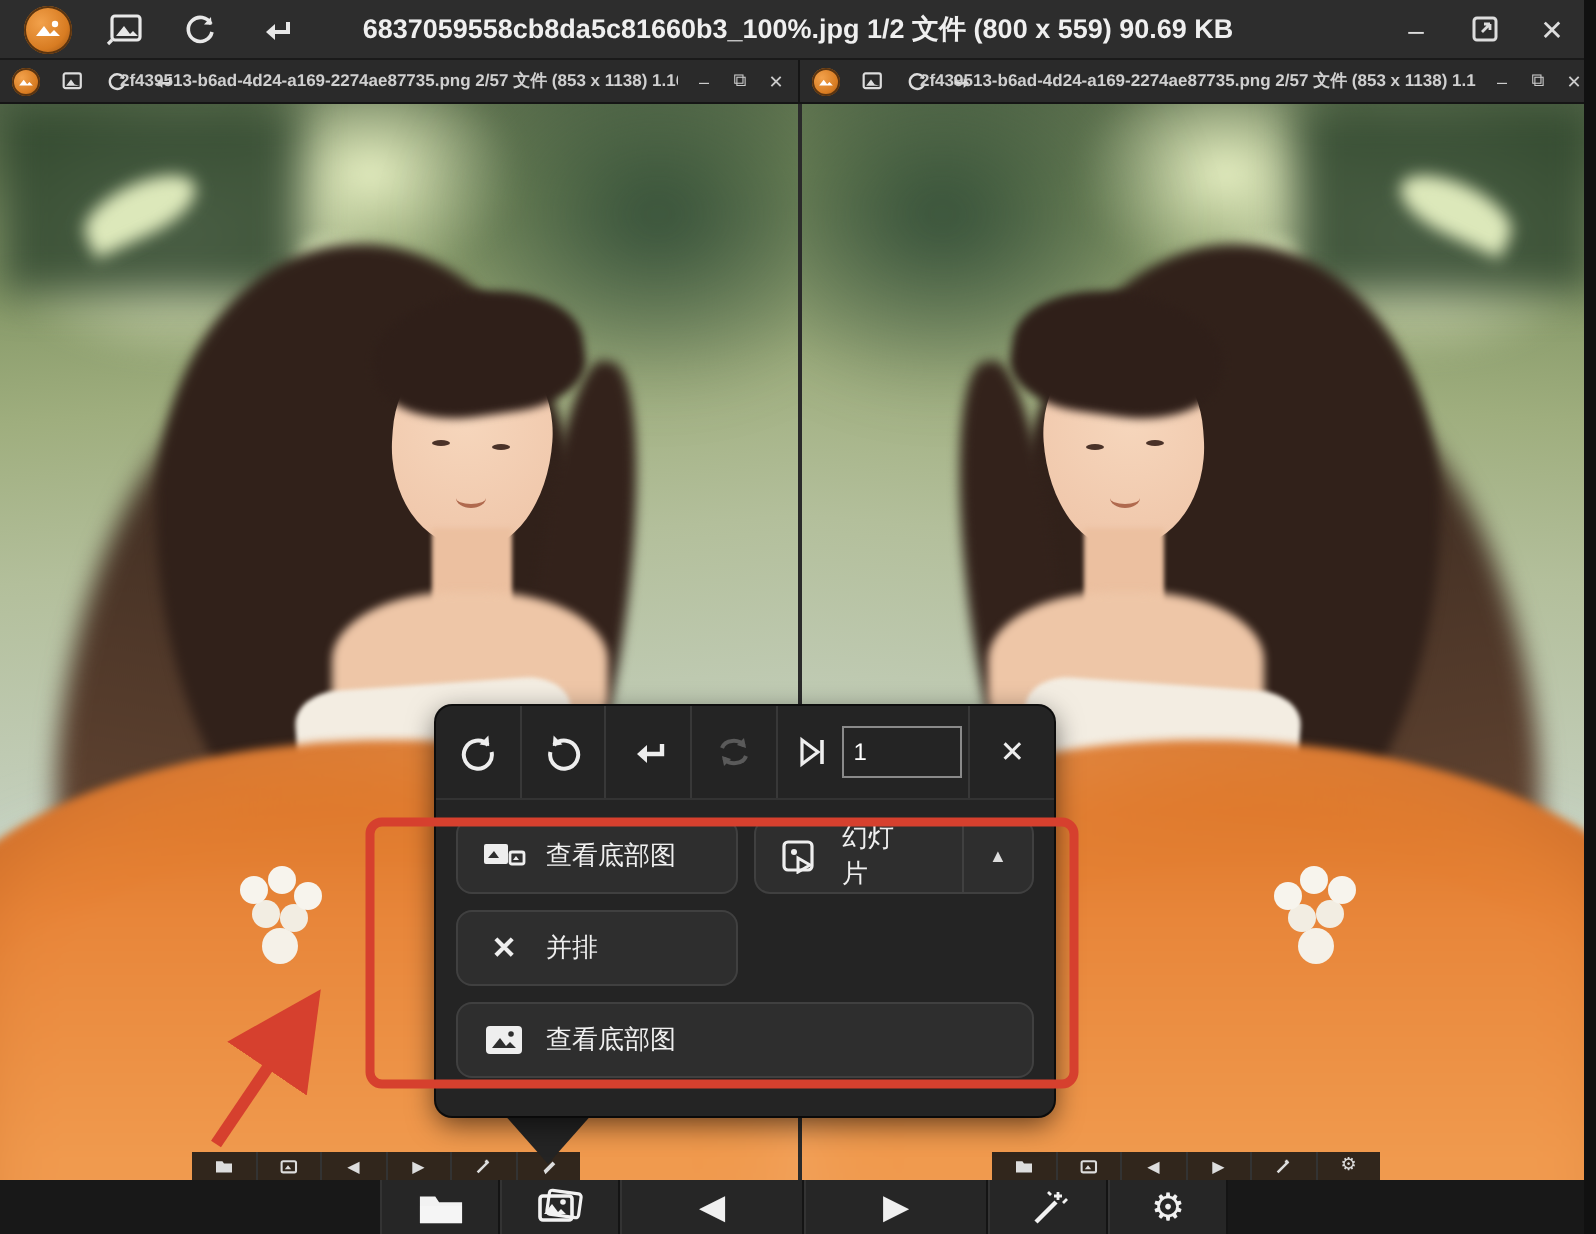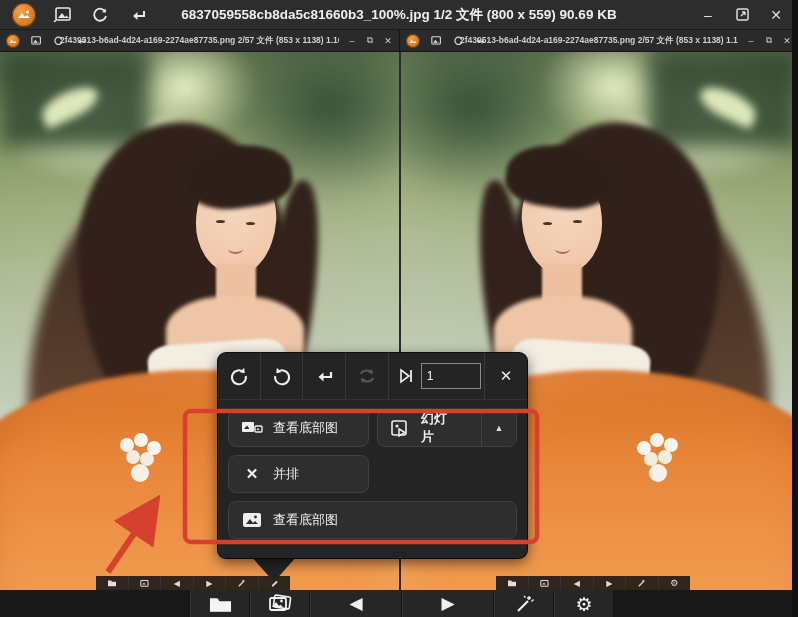--- a/index.html
+++ b/index.html
@@ -108,21 +108,21 @@
   .ptool.disabled{color:#5a5a5a;cursor:default;}
   .framecell{flex:2.1;display:flex;align-items:center;justify-content:flex-start;gap:6px;padding-left:8px;
              border-right:1px solid #383838;}
   .frameinput{width:48px;height:24px;background:transparent;border:1px solid #8a8a8a;color:#fff;
               font-size:12px;padding:0 5px;font-family:"Liberation Sans",sans-serif;}
   .pgrid{padding:9px 10px;display:grid;grid-template-columns:1fr 1fr;gap:8px;}
   .pbtn{height:38px;background:#2e2e2e;border:1px solid #404040;border-radius:8px;display:flex;
         align-items:center;gap:10px;padding:0 12px;color:#efefef;font-size:13px;cursor:pointer;box-sizing:border-box;}
   .pbtn .bicon{width:22px;display:flex;justify-content:center;}
   .pbtn.split{padding:0;overflow:hidden;}
-  .pbtn.split .mainpart{flex:1;display:flex;align-items:center;gap:10px;padding:0 12px;height:100%;font-weight:bold;}
+  .pbtn.split .mainpart{flex:1;display:flex;align-items:center;gap:10px;padding:0 12px;height:100%;}
   .pbtn.split .caretpart{width:34px;height:100%;display:flex;align-items:center;justify-content:center;
         border-left:1px solid #404040;font-size:9px;color:#ddd;cursor:pointer;}
   .pbtn.full{grid-column:1 / span 2;text-align:right;}
   .xglyph{font-weight:bold;font-size:15px;}
 
   
   .annotations{position:absolute;left:0;top:0;z-index:9;pointer-events:none;}
 </style>
 </head>
 <body>

